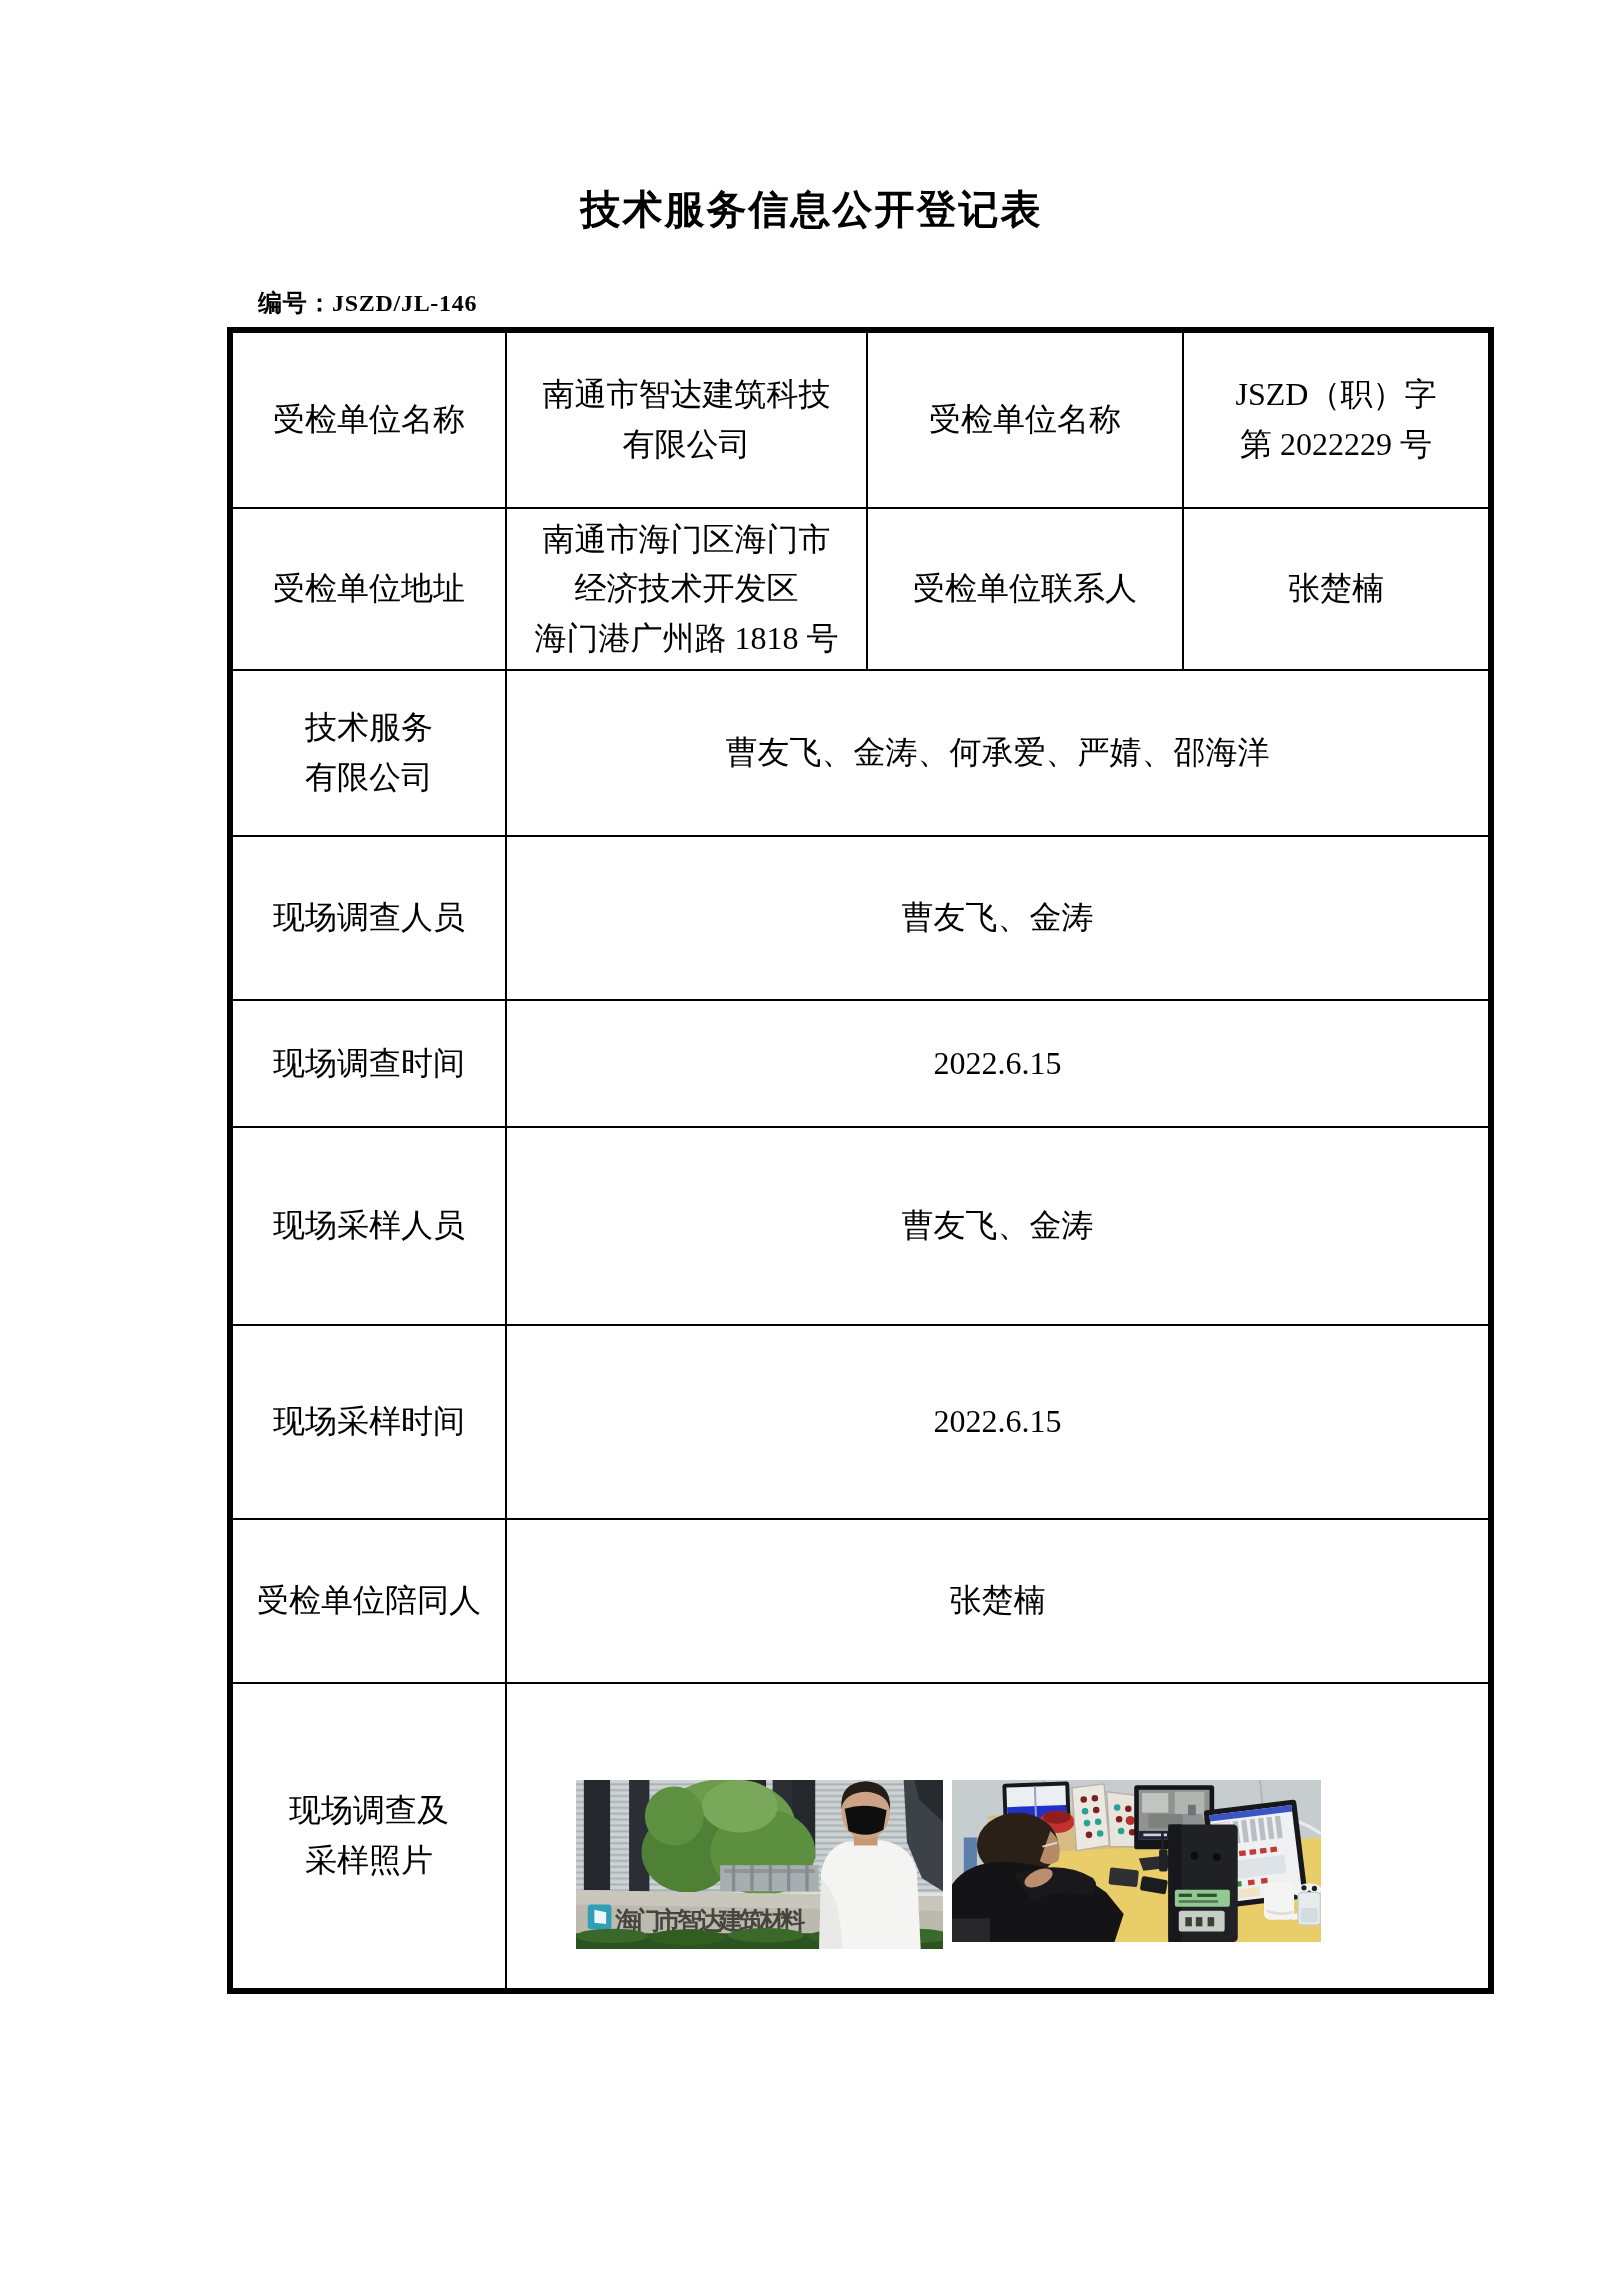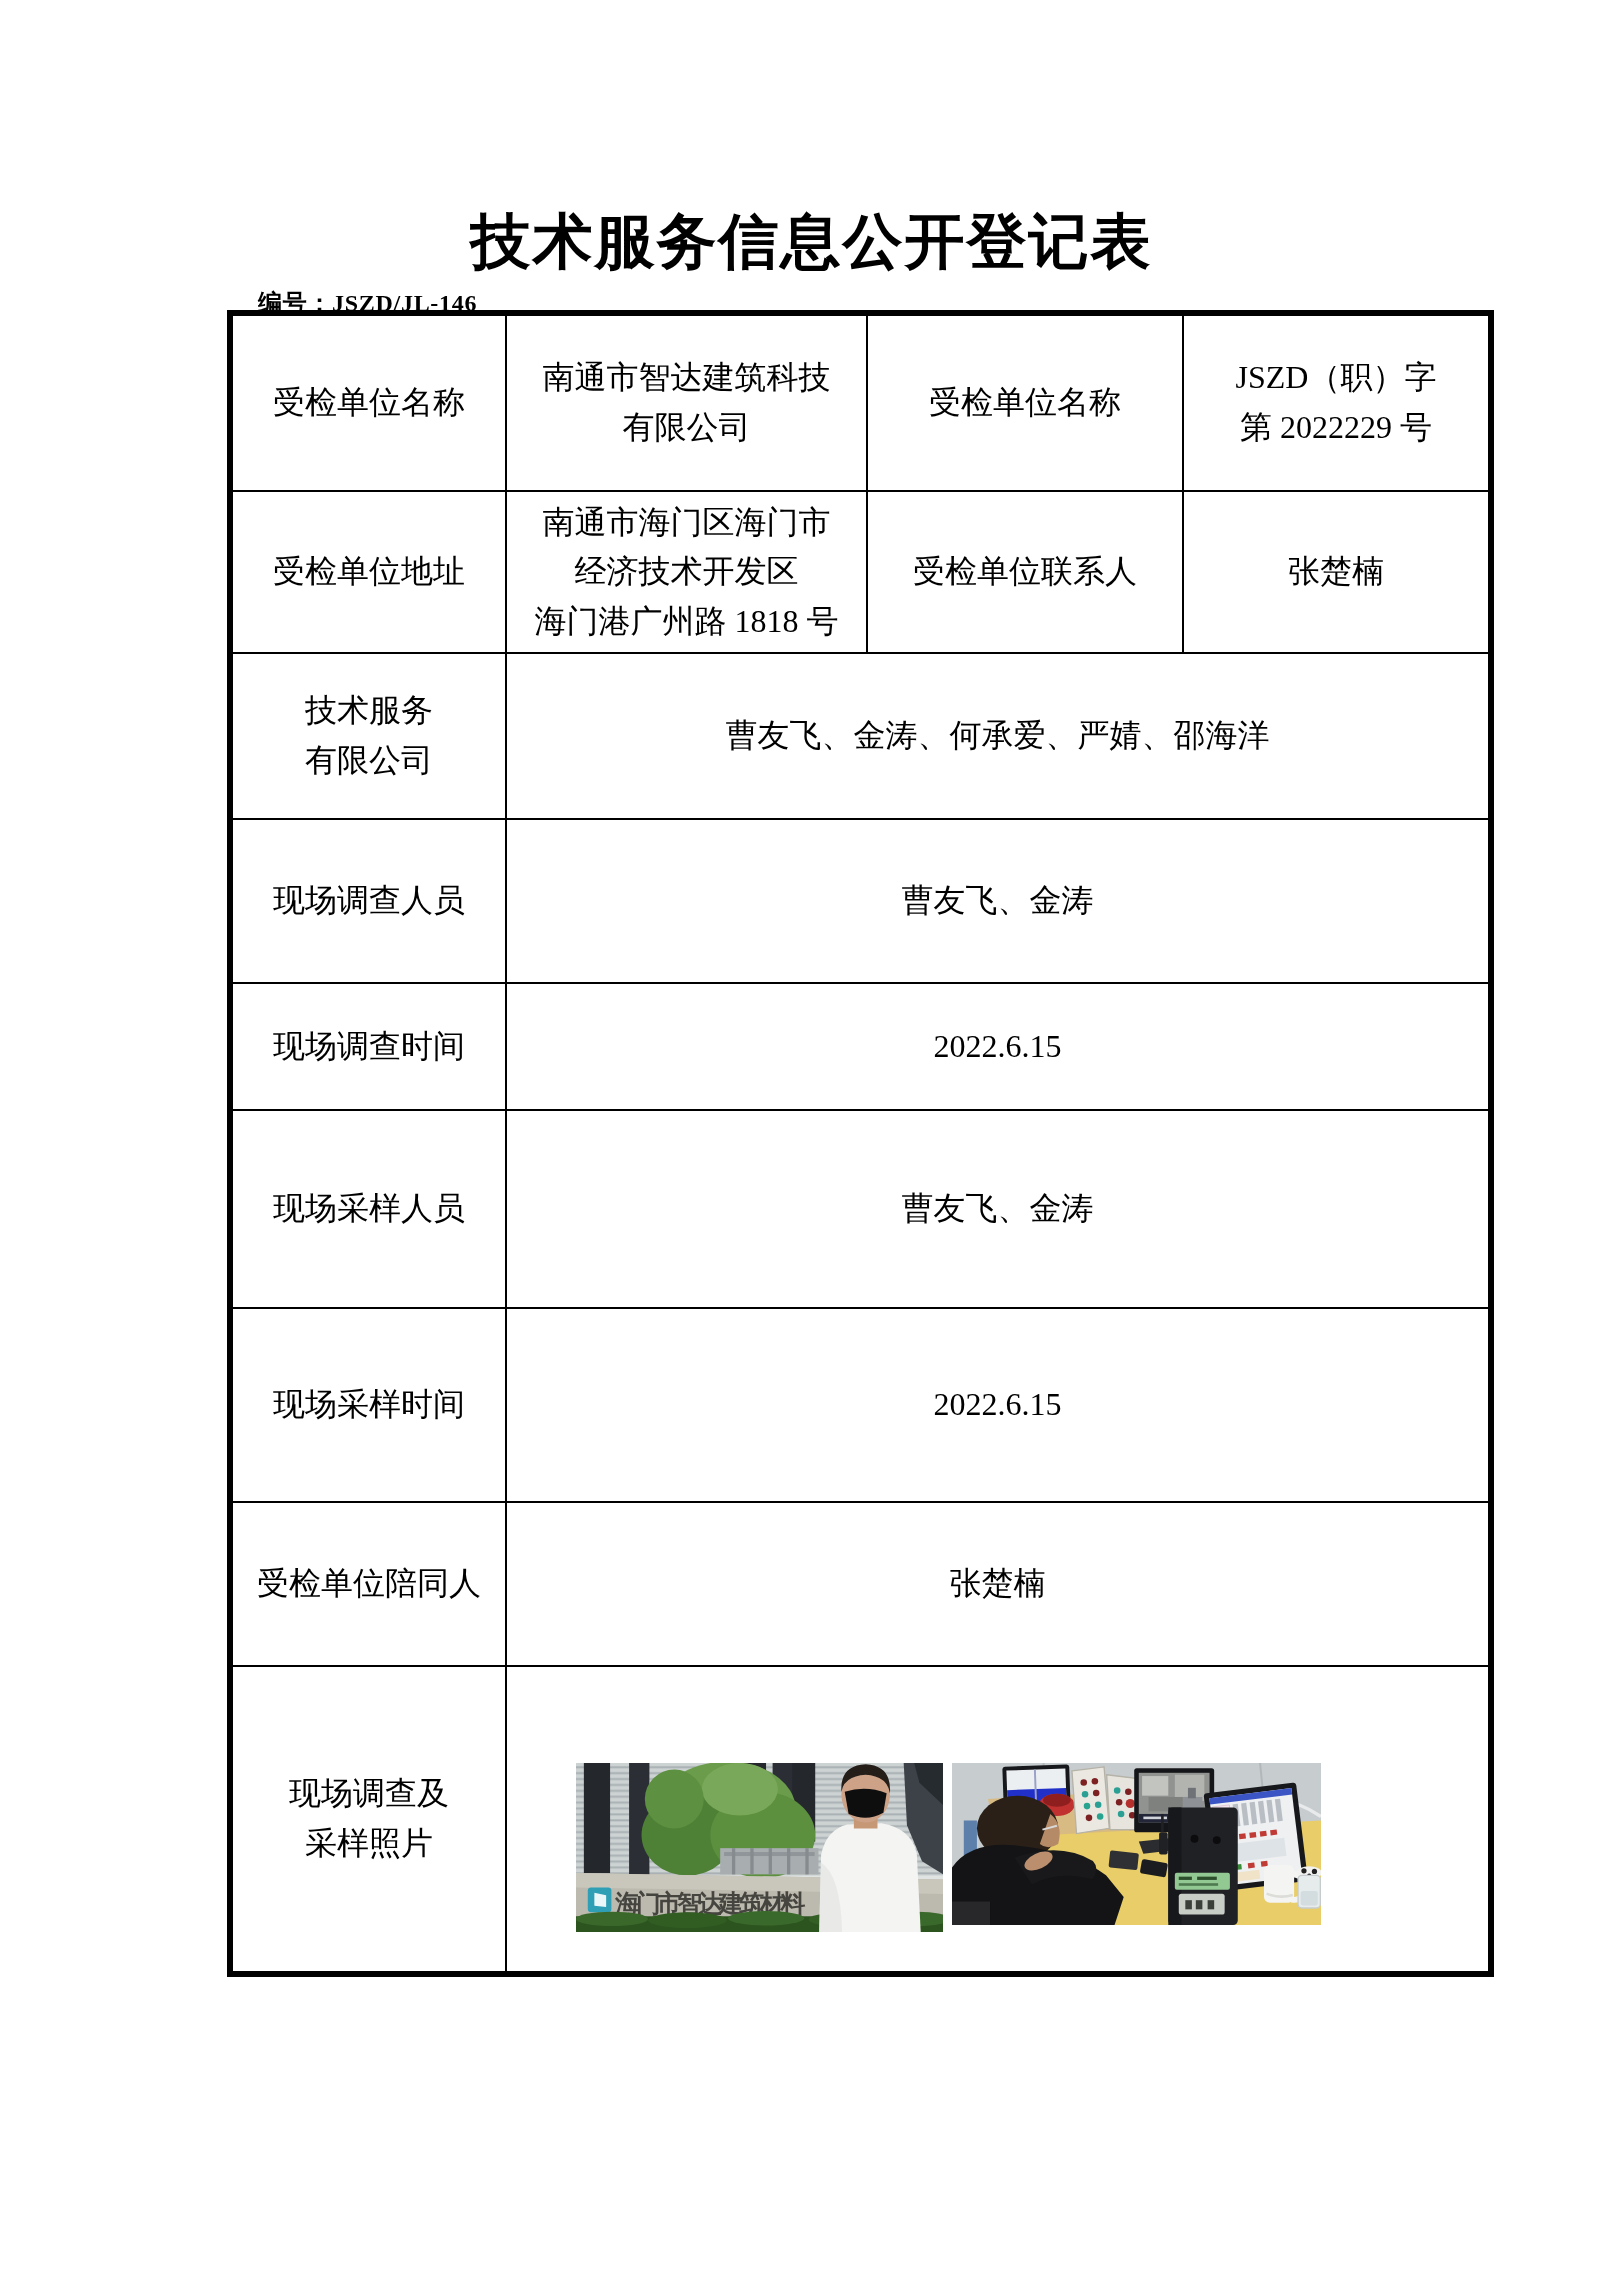--- a/index.html
+++ b/index.html
@@ -5,31 +5,31 @@
   html,body{margin:0;padding:0;background:#ffffff;}
   .page{
     position:relative;
     width:1623px;height:2295px;
     background:#ffffff;
     color:#000000;
     font-family:"Liberation Serif","DejaVu Serif",serif;
     overflow:hidden;
   }
   .doc-title{
-    position:absolute;top:209px;left:0;width:100%;
+    position:absolute;top:188px;left:0;width:100%;
     text-align:center;
-    font-size:60px;font-weight:bold;letter-spacing:2px;
+    font-size:40px;font-weight:bold;letter-spacing:2px;
     line-height:1.1;
   }
   .doc-number{
     position:absolute;top:287px;left:258px;
     font-size:24px;font-weight:bold;letter-spacing:0.7px;
   }
   table.form-table{
-    position:absolute;left:227px;top:310px;
+    position:absolute;left:227px;top:327px;
     width:1261px;
     border-collapse:collapse;table-layout:fixed;
     border:6.5px solid #000000;
   }
   table.form-table td{
     border:2px solid #000000;
     padding:0 6.5px;
     text-align:center;vertical-align:middle;
     font-size:32px;line-height:1.55;
     white-space:pre-line;

